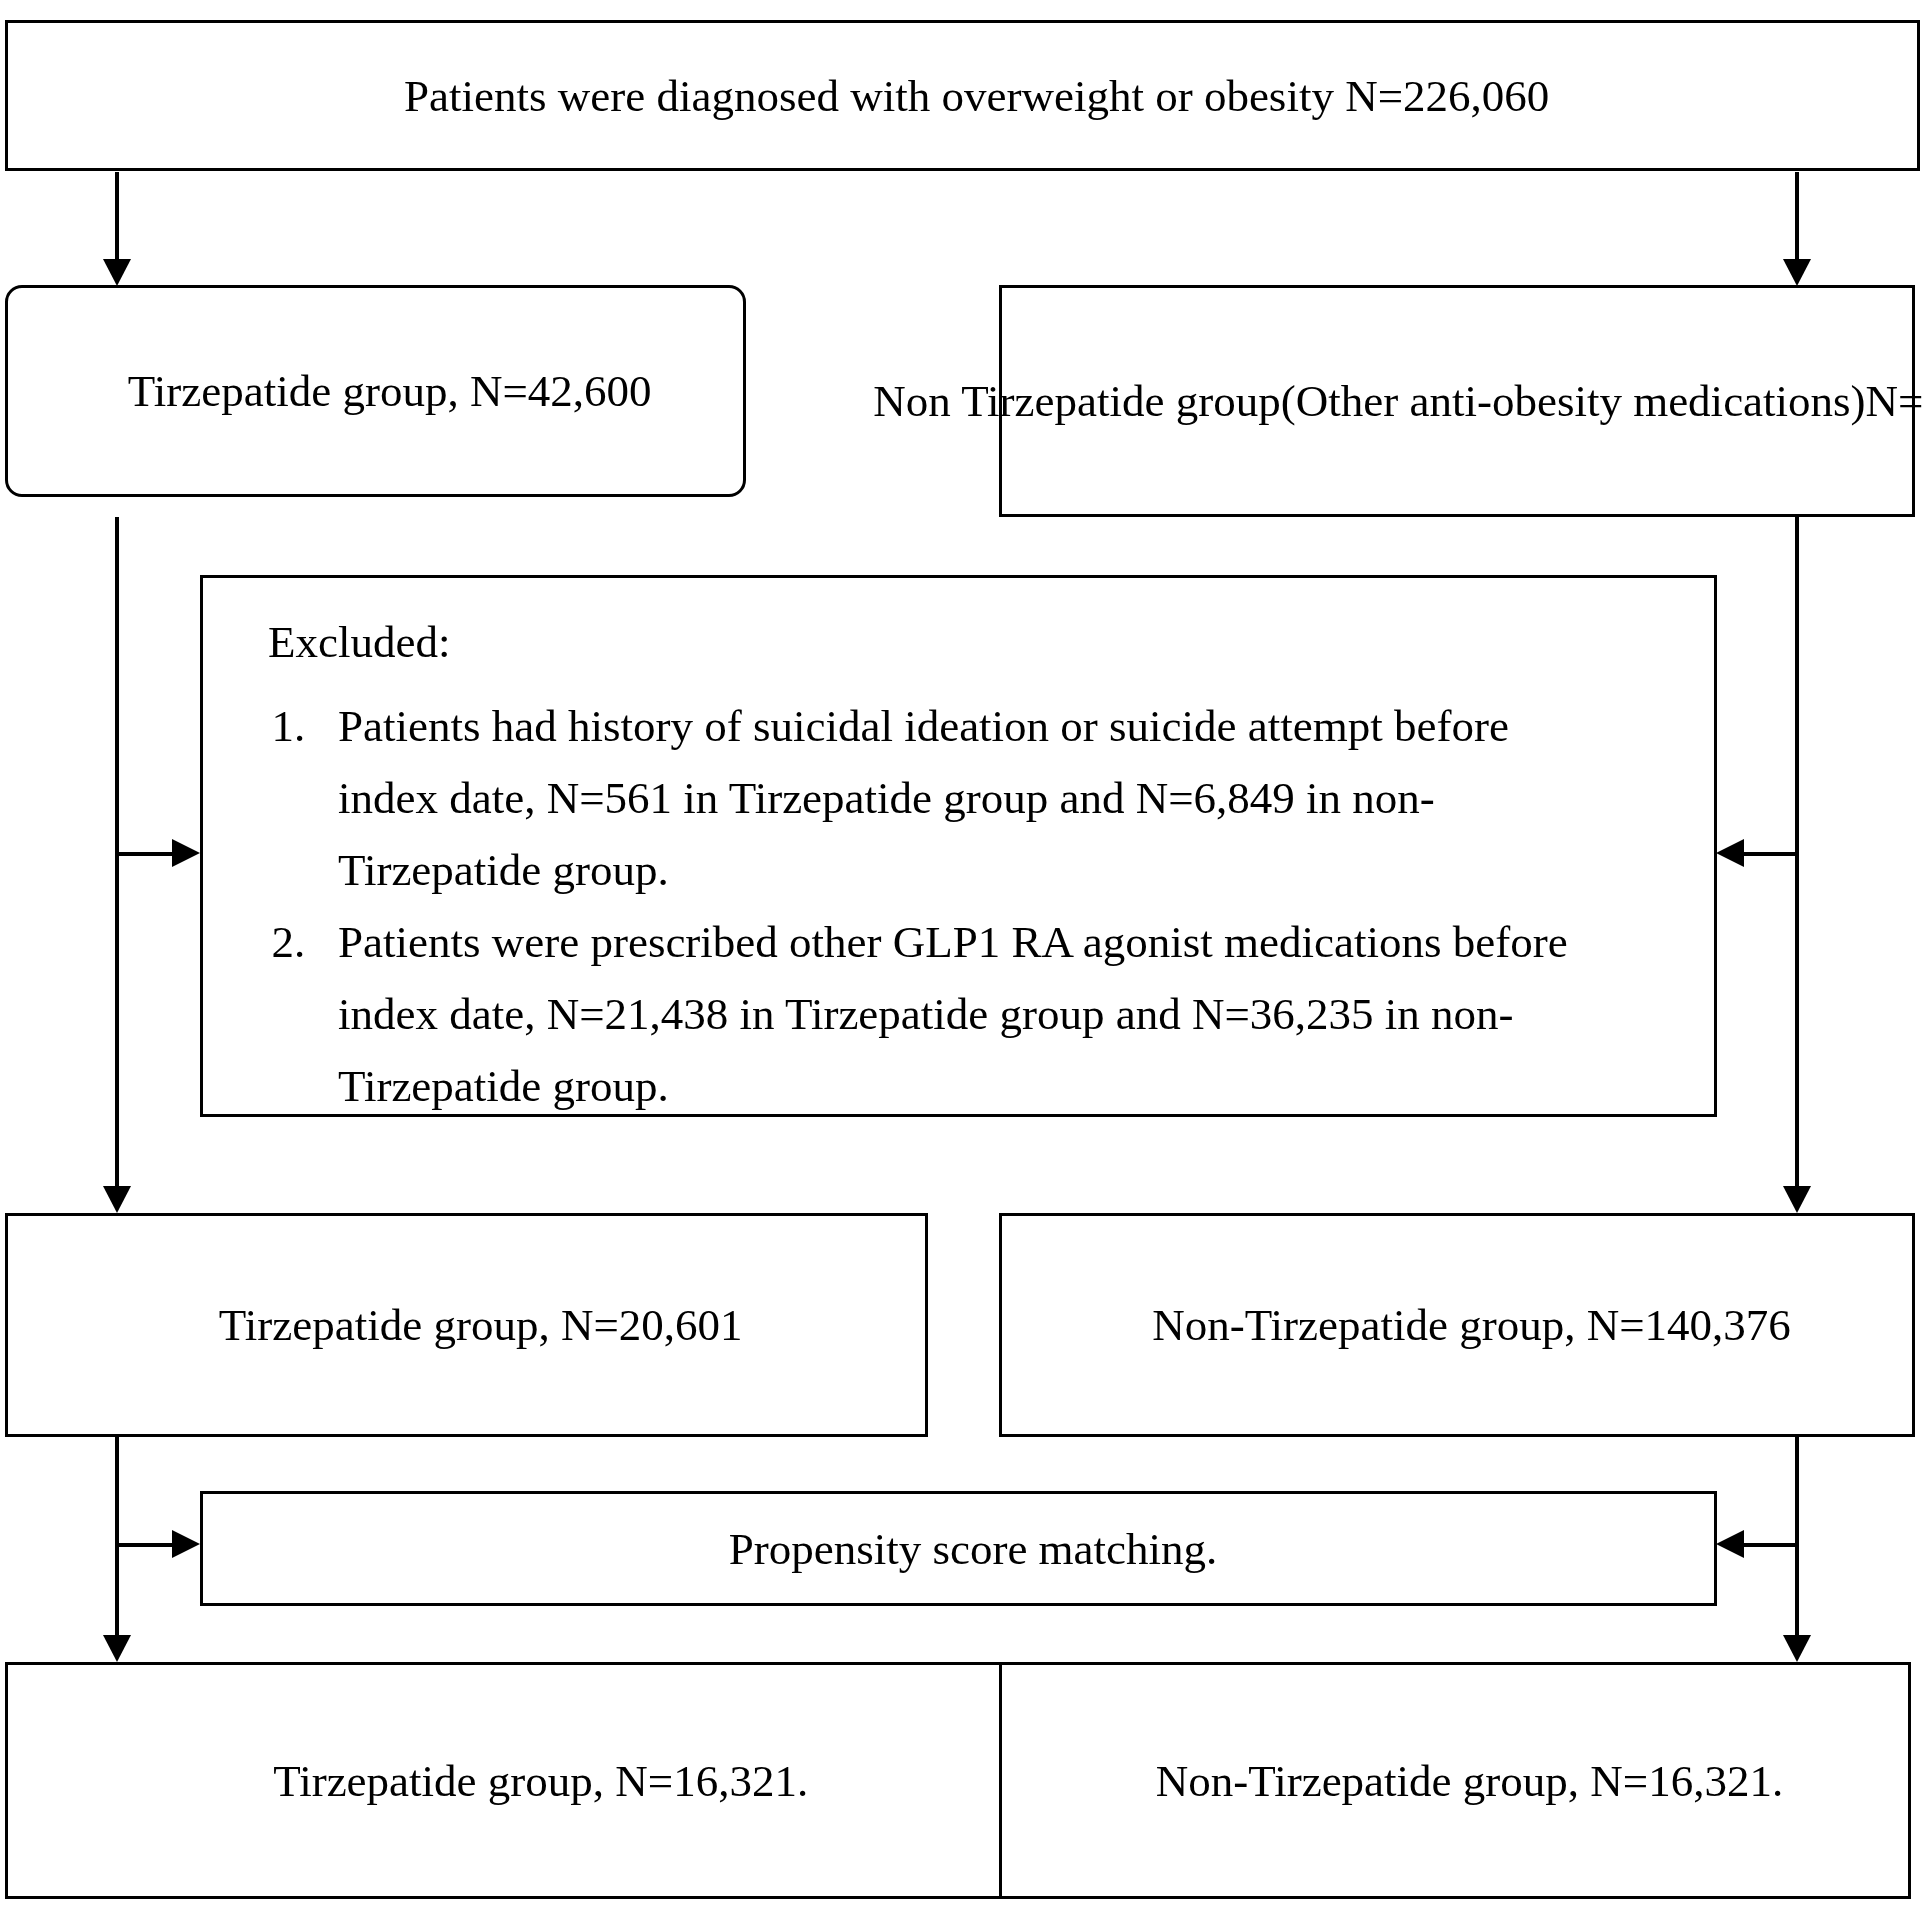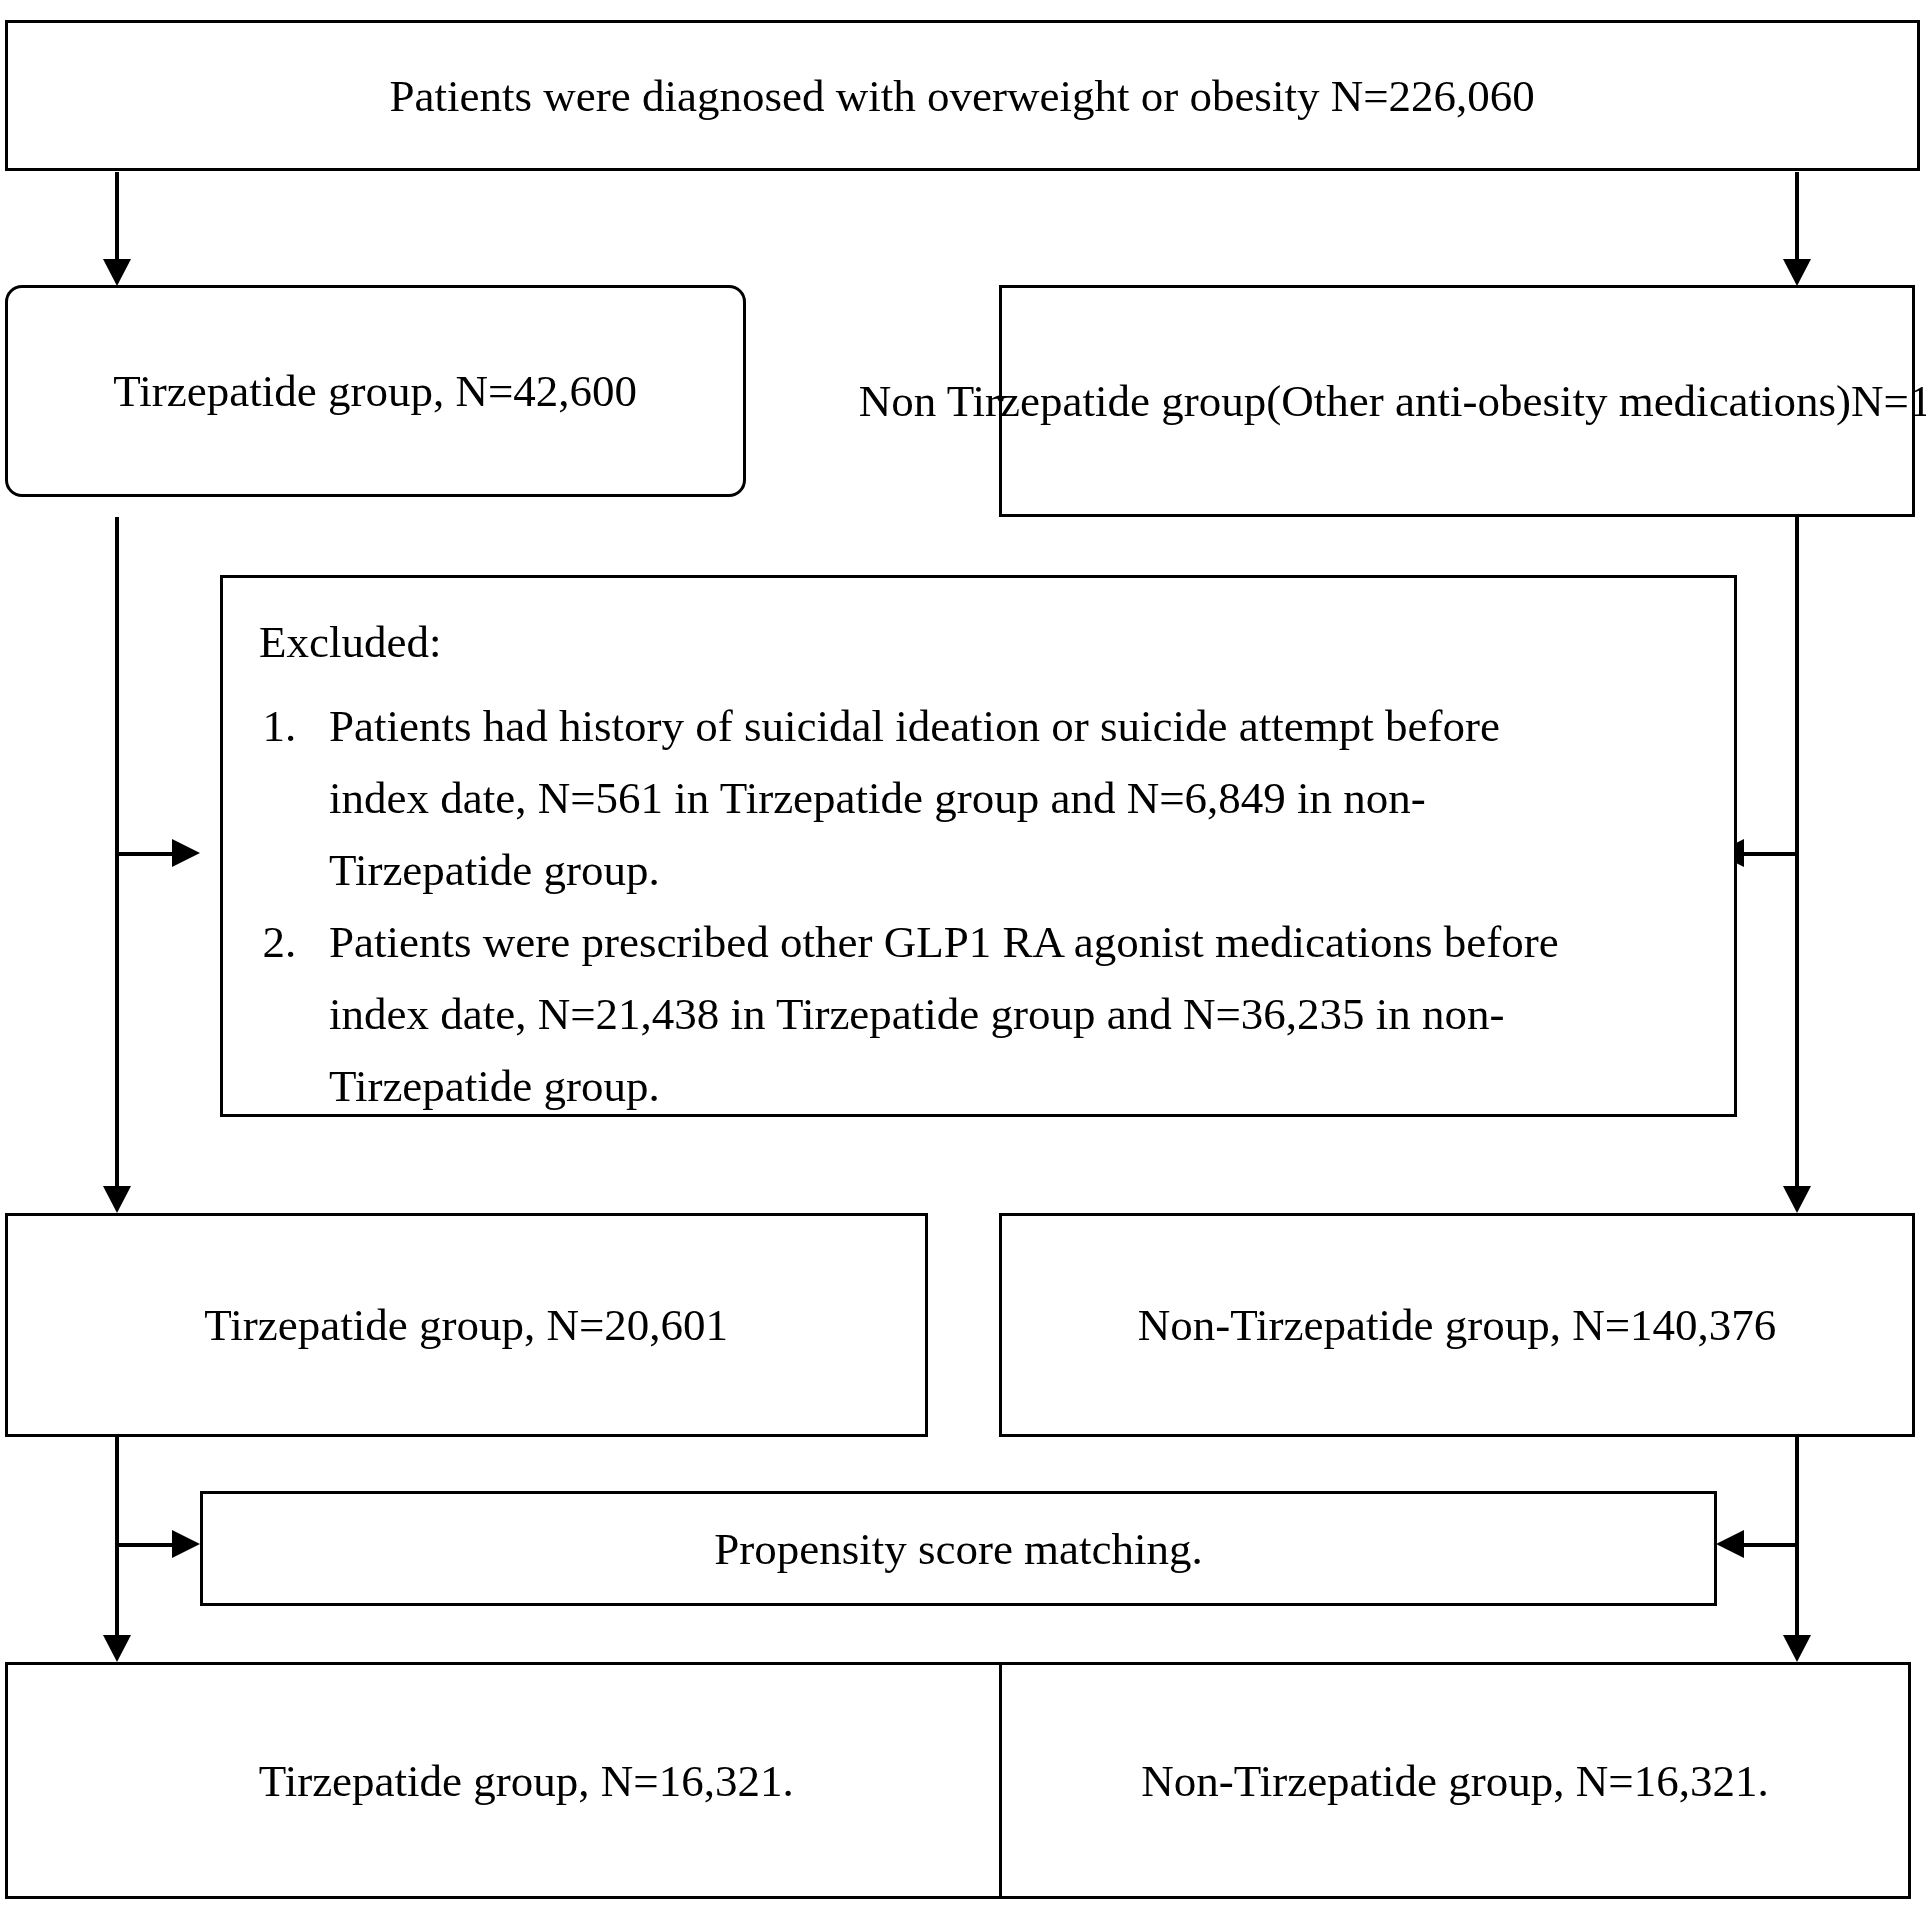--- a/index.html
+++ b/index.html
@@ -18,34 +18,35 @@
   }
   .box {
     position: absolute;
     border: 3.5px solid #000000;
     background: #ffffff;
     box-sizing: border-box;
     display: flex;
     align-items: center;
     justify-content: center;
     text-align: center;
+    padding-left: 29px;
   }
   .box-label {
     font-size: 45px;
     line-height: 70px;
     white-space: nowrap;
   }
   
   .top-box        { left: 4.7px;    top: 20.4px;   width: 1915px; height: 151px; }
   
   .box2-left      { left: 4.7px;    top: 285px;  width: 741px; height: 212px; border-radius: 17px; }
   .box2-right     { left: 999px; top: 285px;  width: 916px; height: 232px; flex-direction: row; }
   
   .excluded-box   { left: 200px;  top: 575px;  width: 1517px; height: 542px;
-                    align-items: flex-start; justify-content: flex-start; text-align: left; margin-left: 20px; }
+                    align-items: flex-start; justify-content: flex-start; text-align: left; }
   .excluded-content { padding: 28px 23px 0 36px; width: 100%; box-sizing: border-box; }
   .excluded-heading { font-size: 45px; line-height: 72px; margin-bottom: 11.6px; white-space: nowrap; }
   .ex-item   { position: relative; padding-left: 70px; }
   .ex-num    { position: absolute; left: 3.5px; top: 0; font-size: 45px; line-height: 72px; }
   .ex-line   { font-size: 45px; line-height: 72px; white-space: nowrap; }
   
   .box3-left      { left: 4.7px;    top: 1213px; width: 923px; height: 224px; }
   .box3-right     { left: 999px; top: 1213px; width: 916px; height: 224px; }
   
   .psm-box        { left: 200px;  top: 1491px; width: 1517px; height: 115px; }

